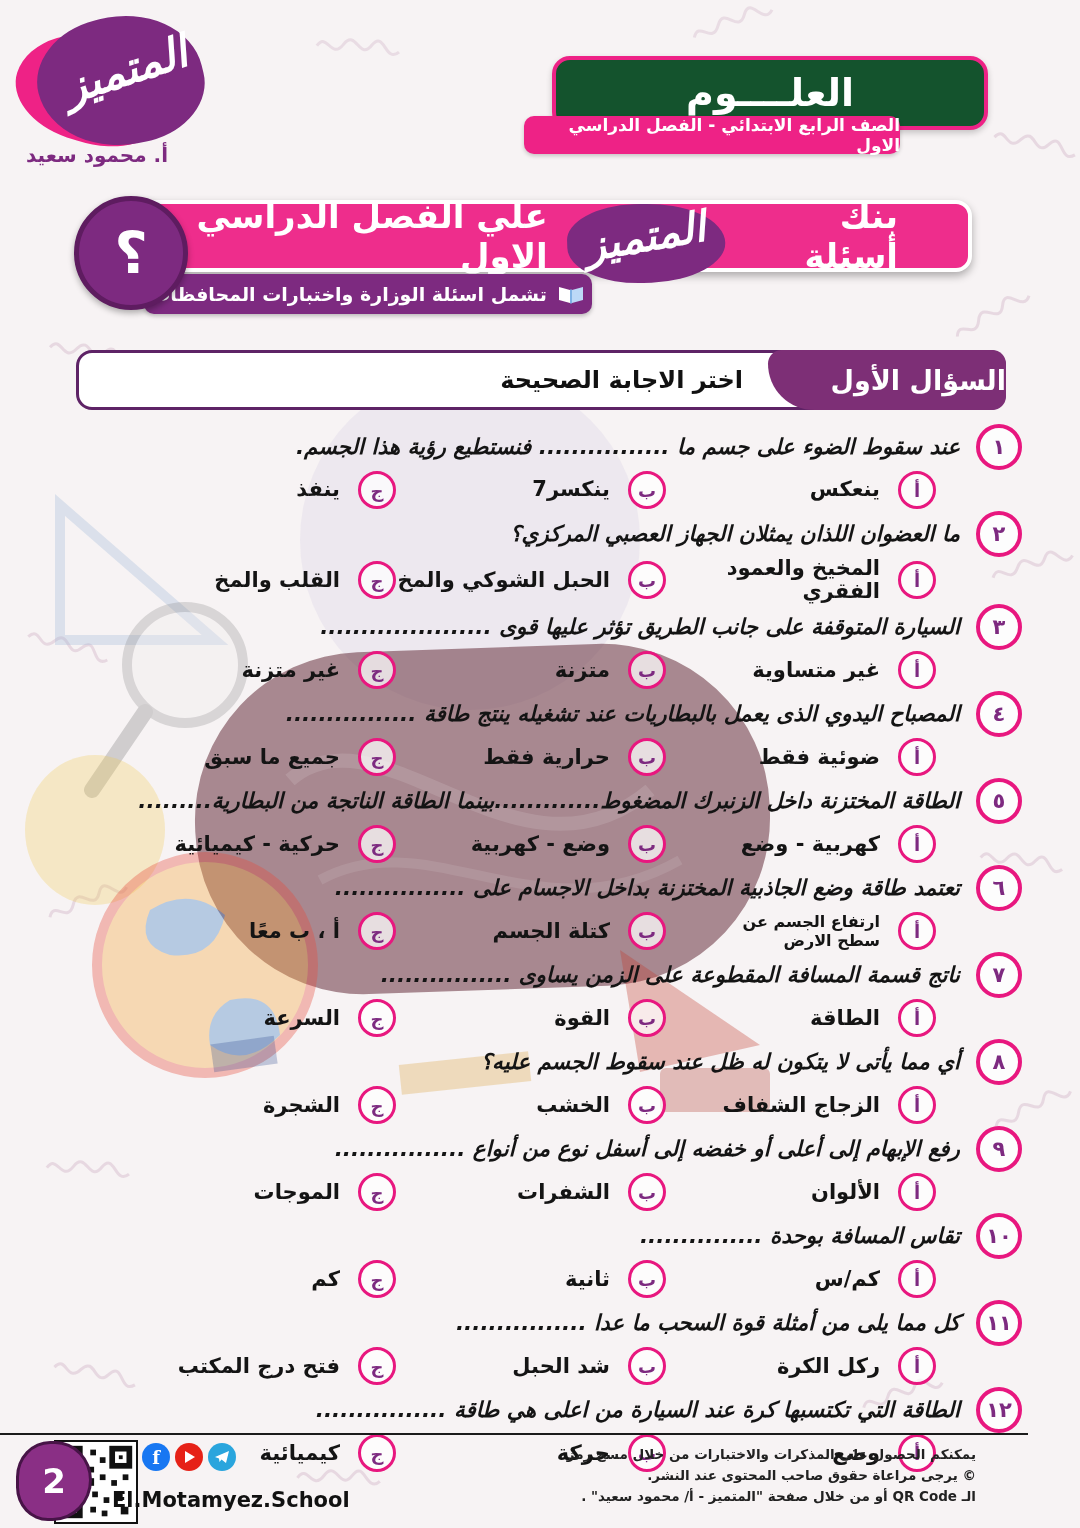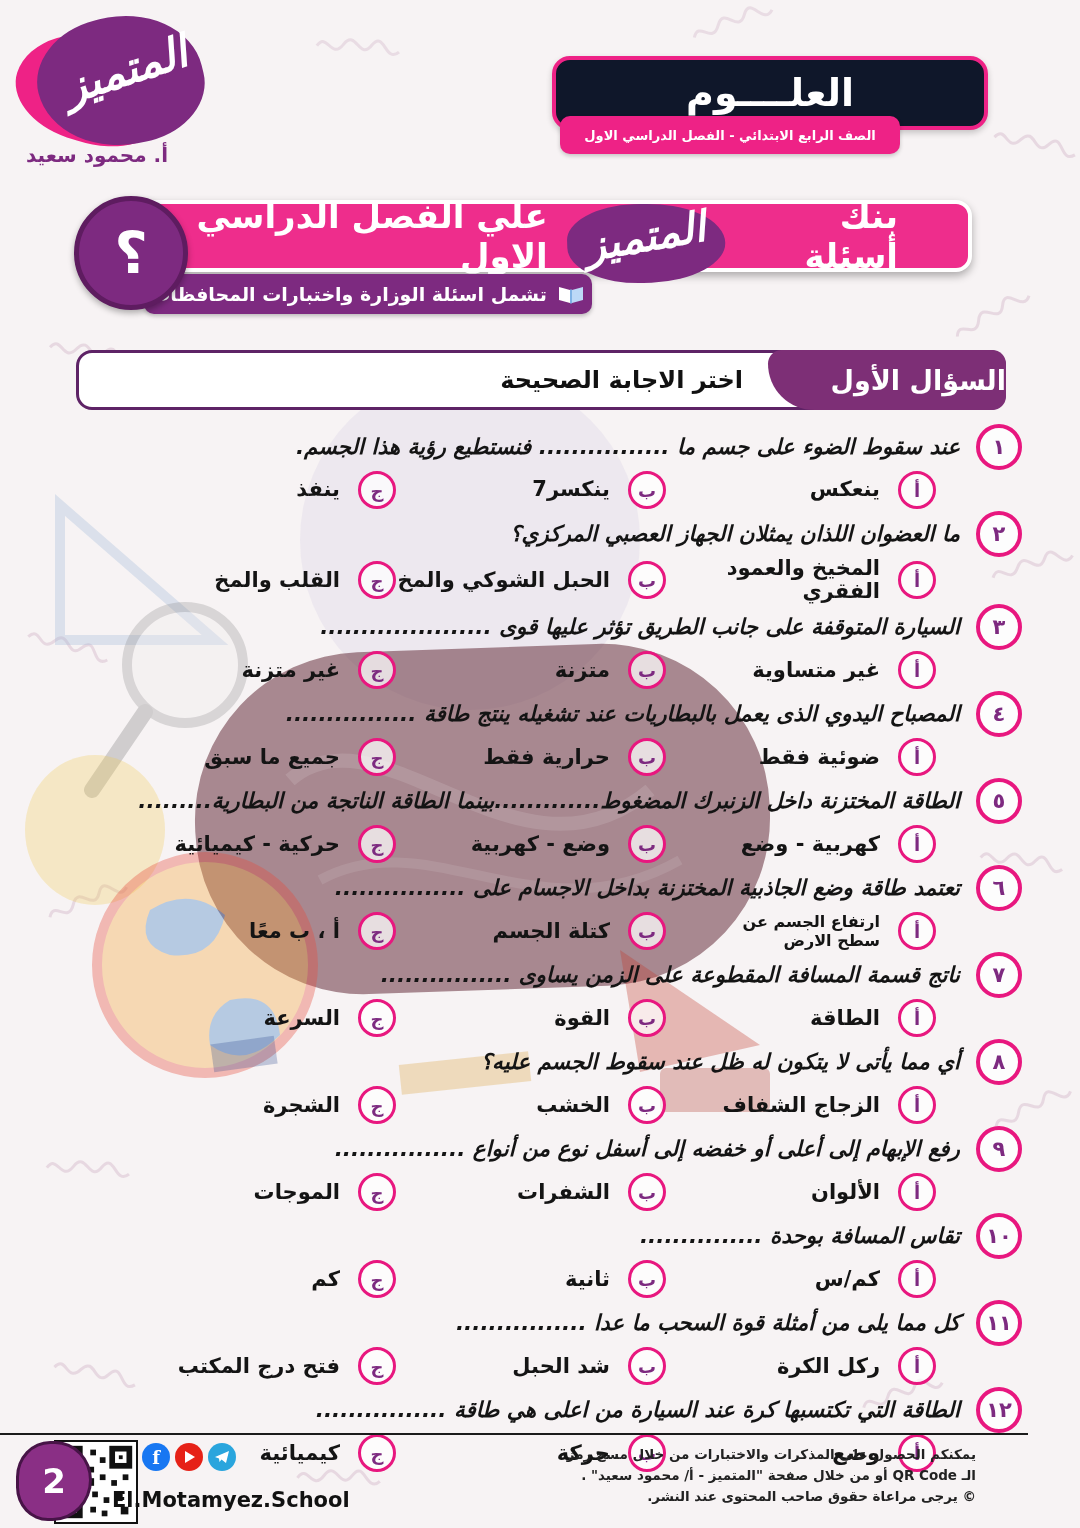--- a/index.html
+++ b/index.html
@@ -10,31 +10,32 @@
     overflow:hidden;
     direction:rtl;
   }
   
   .bg-svg{position:absolute;inset:0;z-index:0;pointer-events:none;}
   .content{position:absolute;inset:0;z-index:1;}
 
   
   .subject-box{
     position:absolute;top:56px;right:92px;width:428px;height:66px;
-    background:#0f172a;border:4px solid #ee2286;border-radius:18px;
+    background:#14532d;border:4px solid #ee2286;border-radius:18px;
     display:flex;align-items:center;justify-content:center;
     color:#fff;font-size:38px;font-weight:bold;letter-spacing:2px;
     box-shadow:0 3px 6px rgba(0,0,0,.2);
   }
   .grade-banner{
     position:absolute;top:116px;right:180px;width:340px;height:38px;
     background:#ee2286;border-radius:10px;
     display:flex;align-items:center;justify-content:center;
-    color:#fff;font-size:13px;font-weight:bold;z-index:2;
+    color:#fff;font-size:17px;font-weight:bold;z-index:2;
     box-shadow:0 2px 4px rgba(0,0,0,.2);
+    padding-left:36px;
   }
   .logo{position:absolute;top:6px;left:8px;width:210px;height:165px;}
   .logo-blob-pink{
     position:absolute;top:28px;left:8px;width:160px;height:110px;
     background:#ee2286;border-radius:62% 38% 55% 45%;transform:rotate(18deg);
   }
   .logo-blob-purple{
     position:absolute;top:10px;left:30px;width:165px;height:130px;
     background:#7d2a80;border-radius:45% 55% 42% 58%;transform:rotate(-14deg);
   }
@@ -535,21 +536,21 @@
     <span class="soc soc-tg">
       <svg width="16" height="16" viewBox="0 0 16 16">
           <path d="M1 8 L15 2 L12 14 L7.5 10.5 L5.5 13 L5 9.5 Z" fill="#fff"></path>
         </svg>
     </span>
   </div>
   <div class="footer-school">El.Motamyez.School</div>
 
   <div class="footer-note">
     <div>يمكنكم الحصول على المذكرات والاختبارات من خلال مسح رمز</div>
+    <div>© يرجى مراعاة حقوق صاحب المحتوى عند النشر.</div>
     <div>الـ QR Code أو من خلال صفحة "المتميز - أ/ محمود سعيد" .</div>
-    <div>© يرجى مراعاة حقوق صاحب المحتوى عند النشر.</div>
   </div>
 
   <div class="page-blob">
     <span>2</span>
   </div>
 
 </div>
 
 </body></html>

